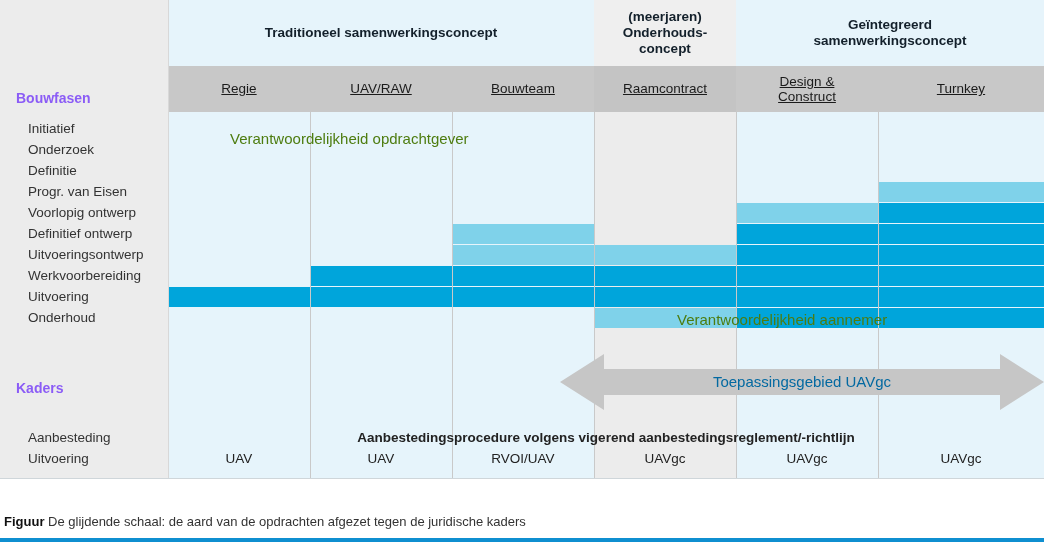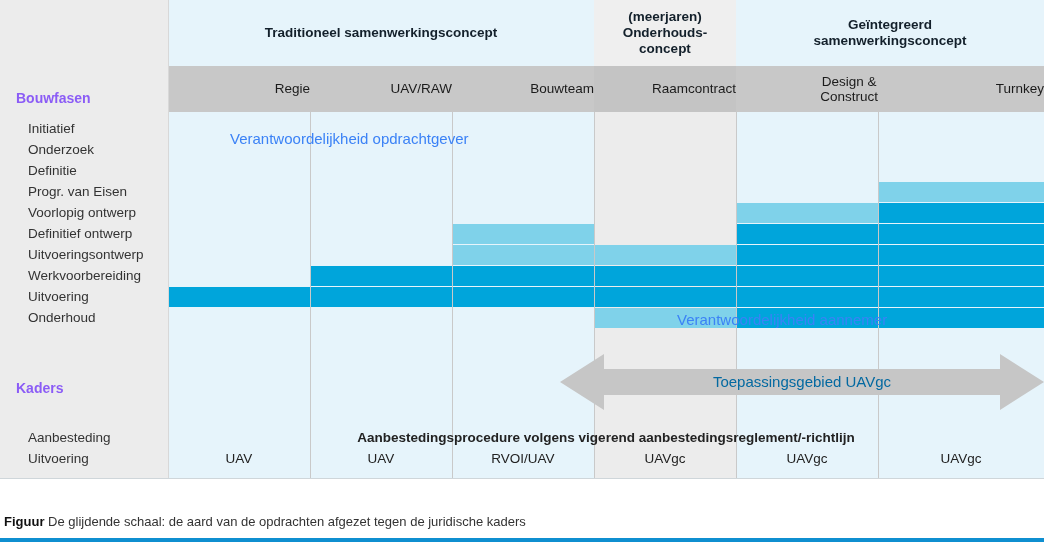--- a/index.html
+++ b/index.html
@@ -24,24 +24,25 @@
     position:absolute;top:0;height:66px;
     display:flex;align-items:center;justify-content:center;
     text-align:center;font-weight:bold;font-size:13.5px;line-height:1.18;
     background:#e6f4fb;color:#13202b;
   }
   .grp.gray{background:#efefef;}
 
   
   .chead{
     position:absolute;top:66px;height:46px;
-    display:flex;align-items:center;justify-content:flex-end;
+    display:flex;align-items:center;justify-content:center;
     text-align:center;font-size:13.5px;line-height:1.15;
     background:#c8c8c8;color:#1b1b1b;
     border-right:1px solid #b0b0b0;
+    text-decoration:underline;
   }
   .chead.last{border-right:none;}
 
   
   .leftcol{
     position:absolute;left:0;top:0;width:168px;height:478px;
     background:#ececec;
   }
   .leftcap{
     position:absolute;left:16px;font-weight:bold;font-size:14px;color:#8b5cf6;
@@ -52,21 +53,21 @@
   }
 
   
   .cell{position:absolute;}
 
   
   .vsep{position:absolute;width:1px;background:#c9c9c9;}
 
   
   .ovl{
-    position:absolute;font-size:15px;color:#3b82f6;white-space:nowrap;
+    position:absolute;font-size:15px;color:#4d7c0f;white-space:nowrap;
   }
 
   
   .arrowwrap{position:absolute;}
   .arrowlabel{
     position:absolute;font-size:15px;color:#0369a1;white-space:nowrap;
     text-align:center;
   }
 
   .brow{

